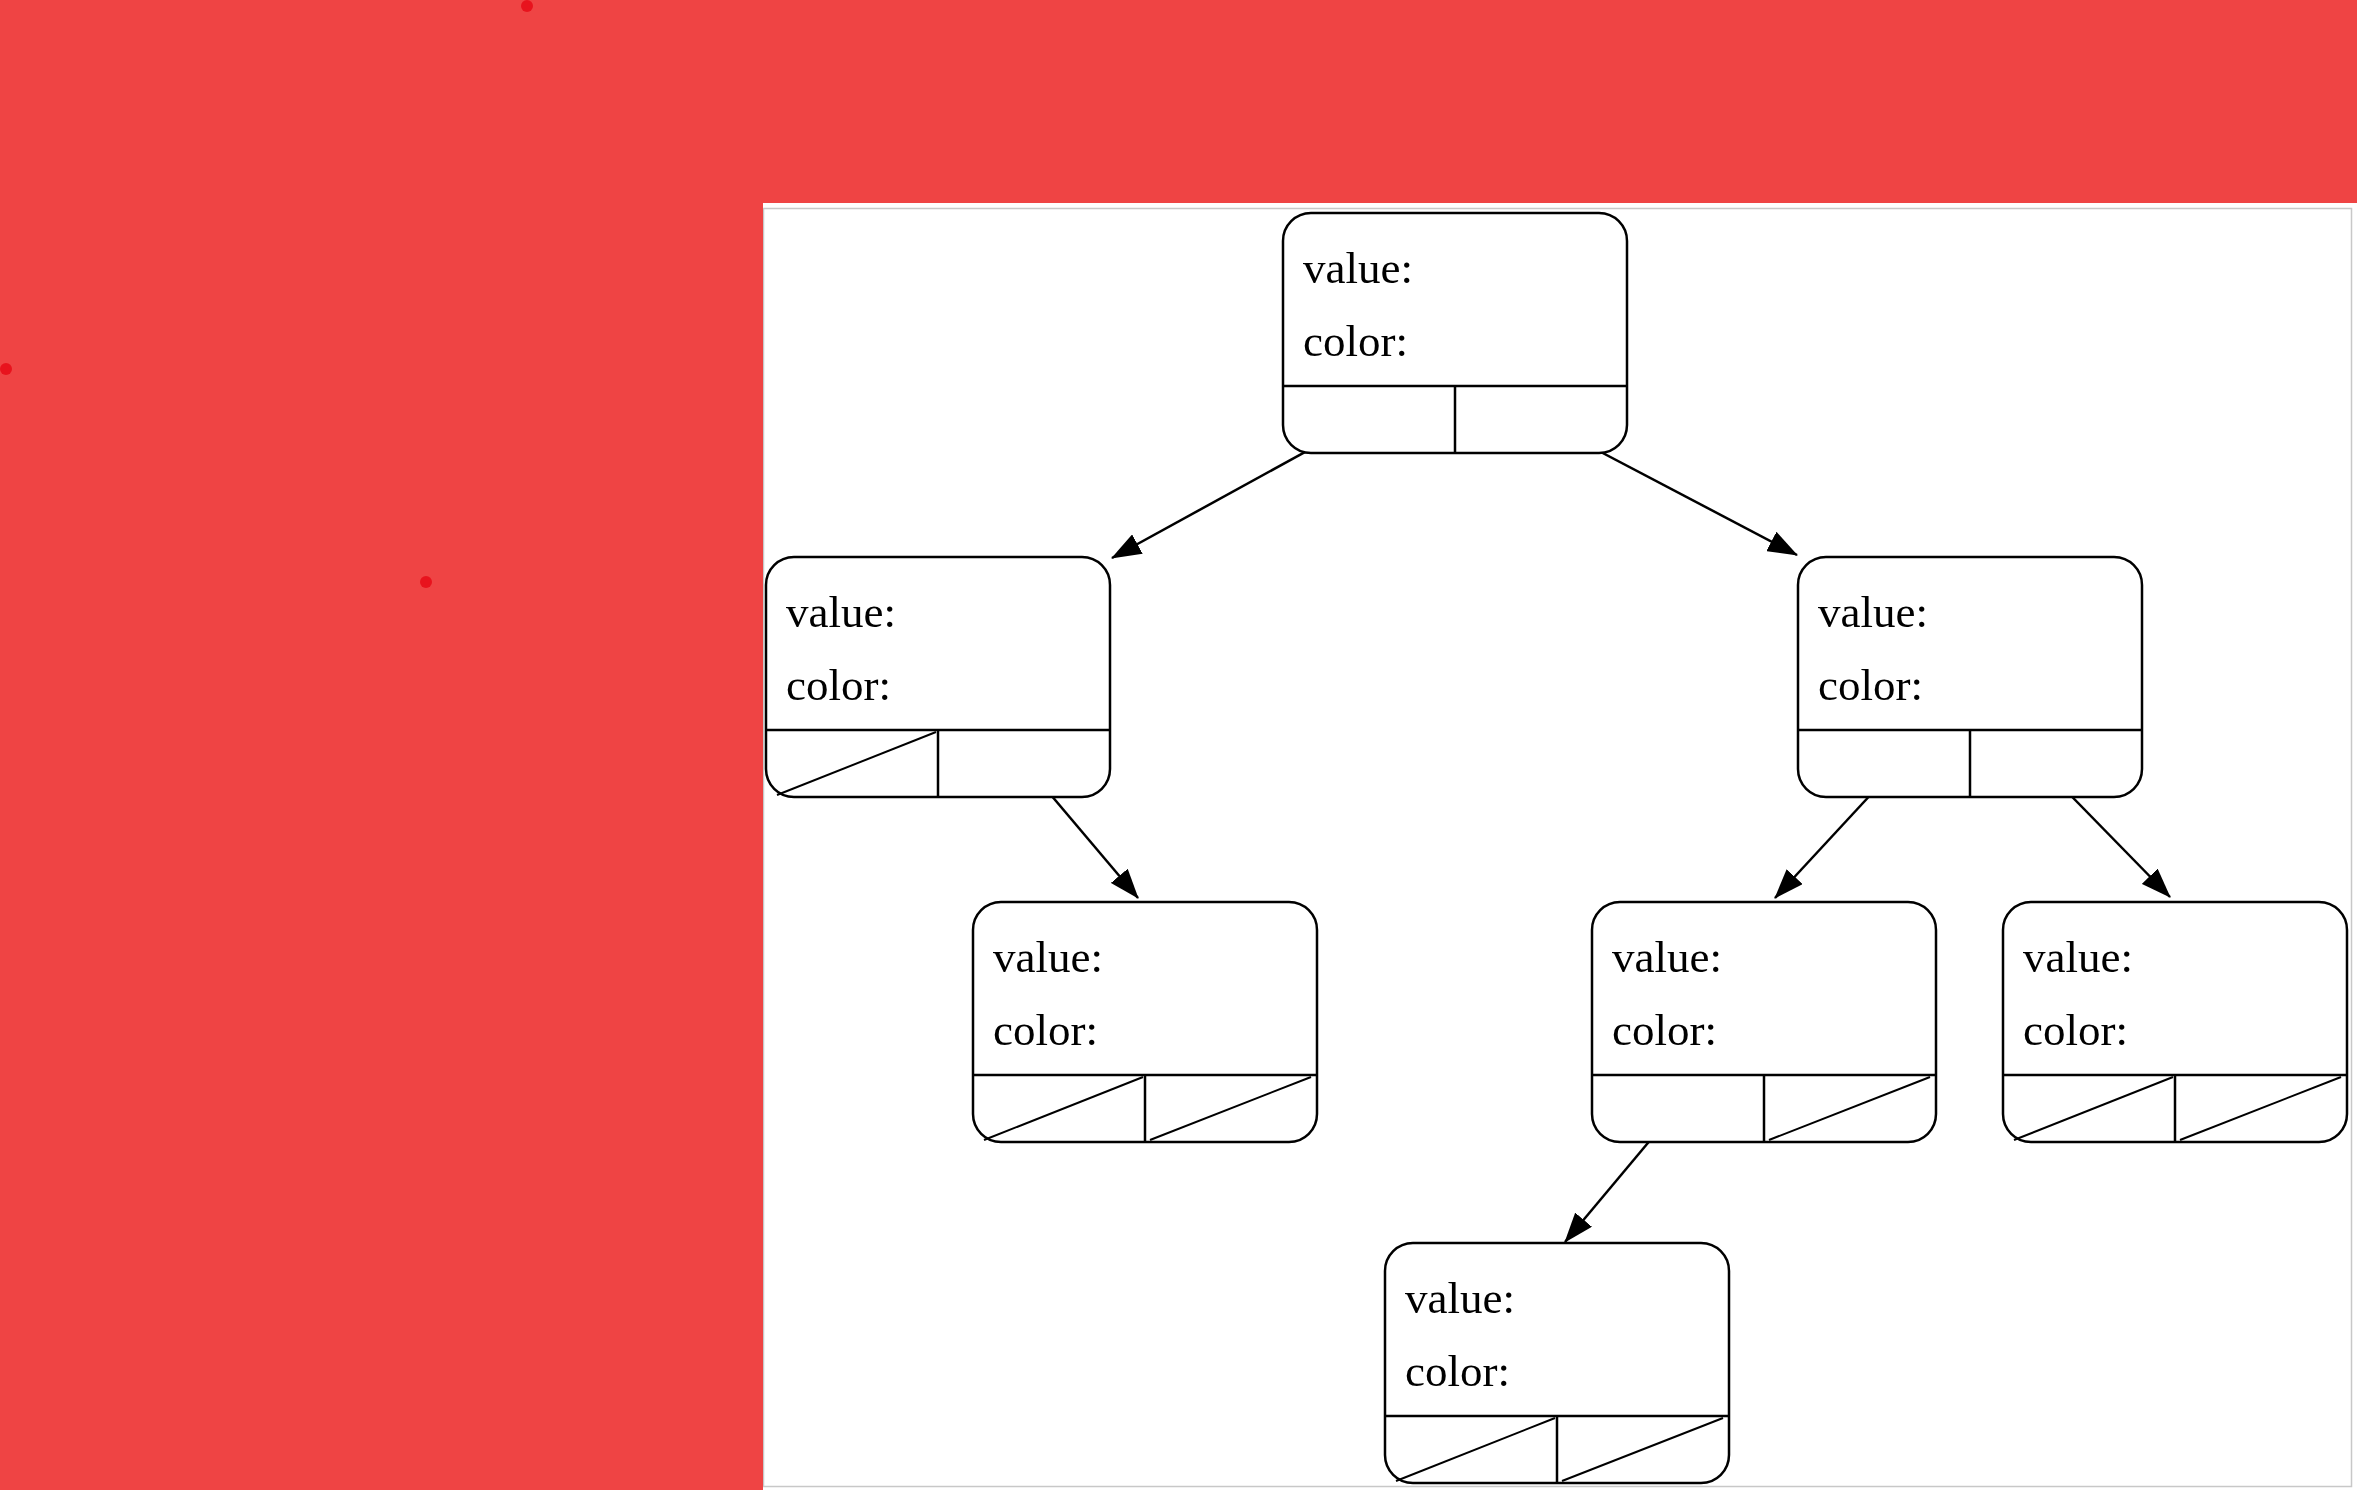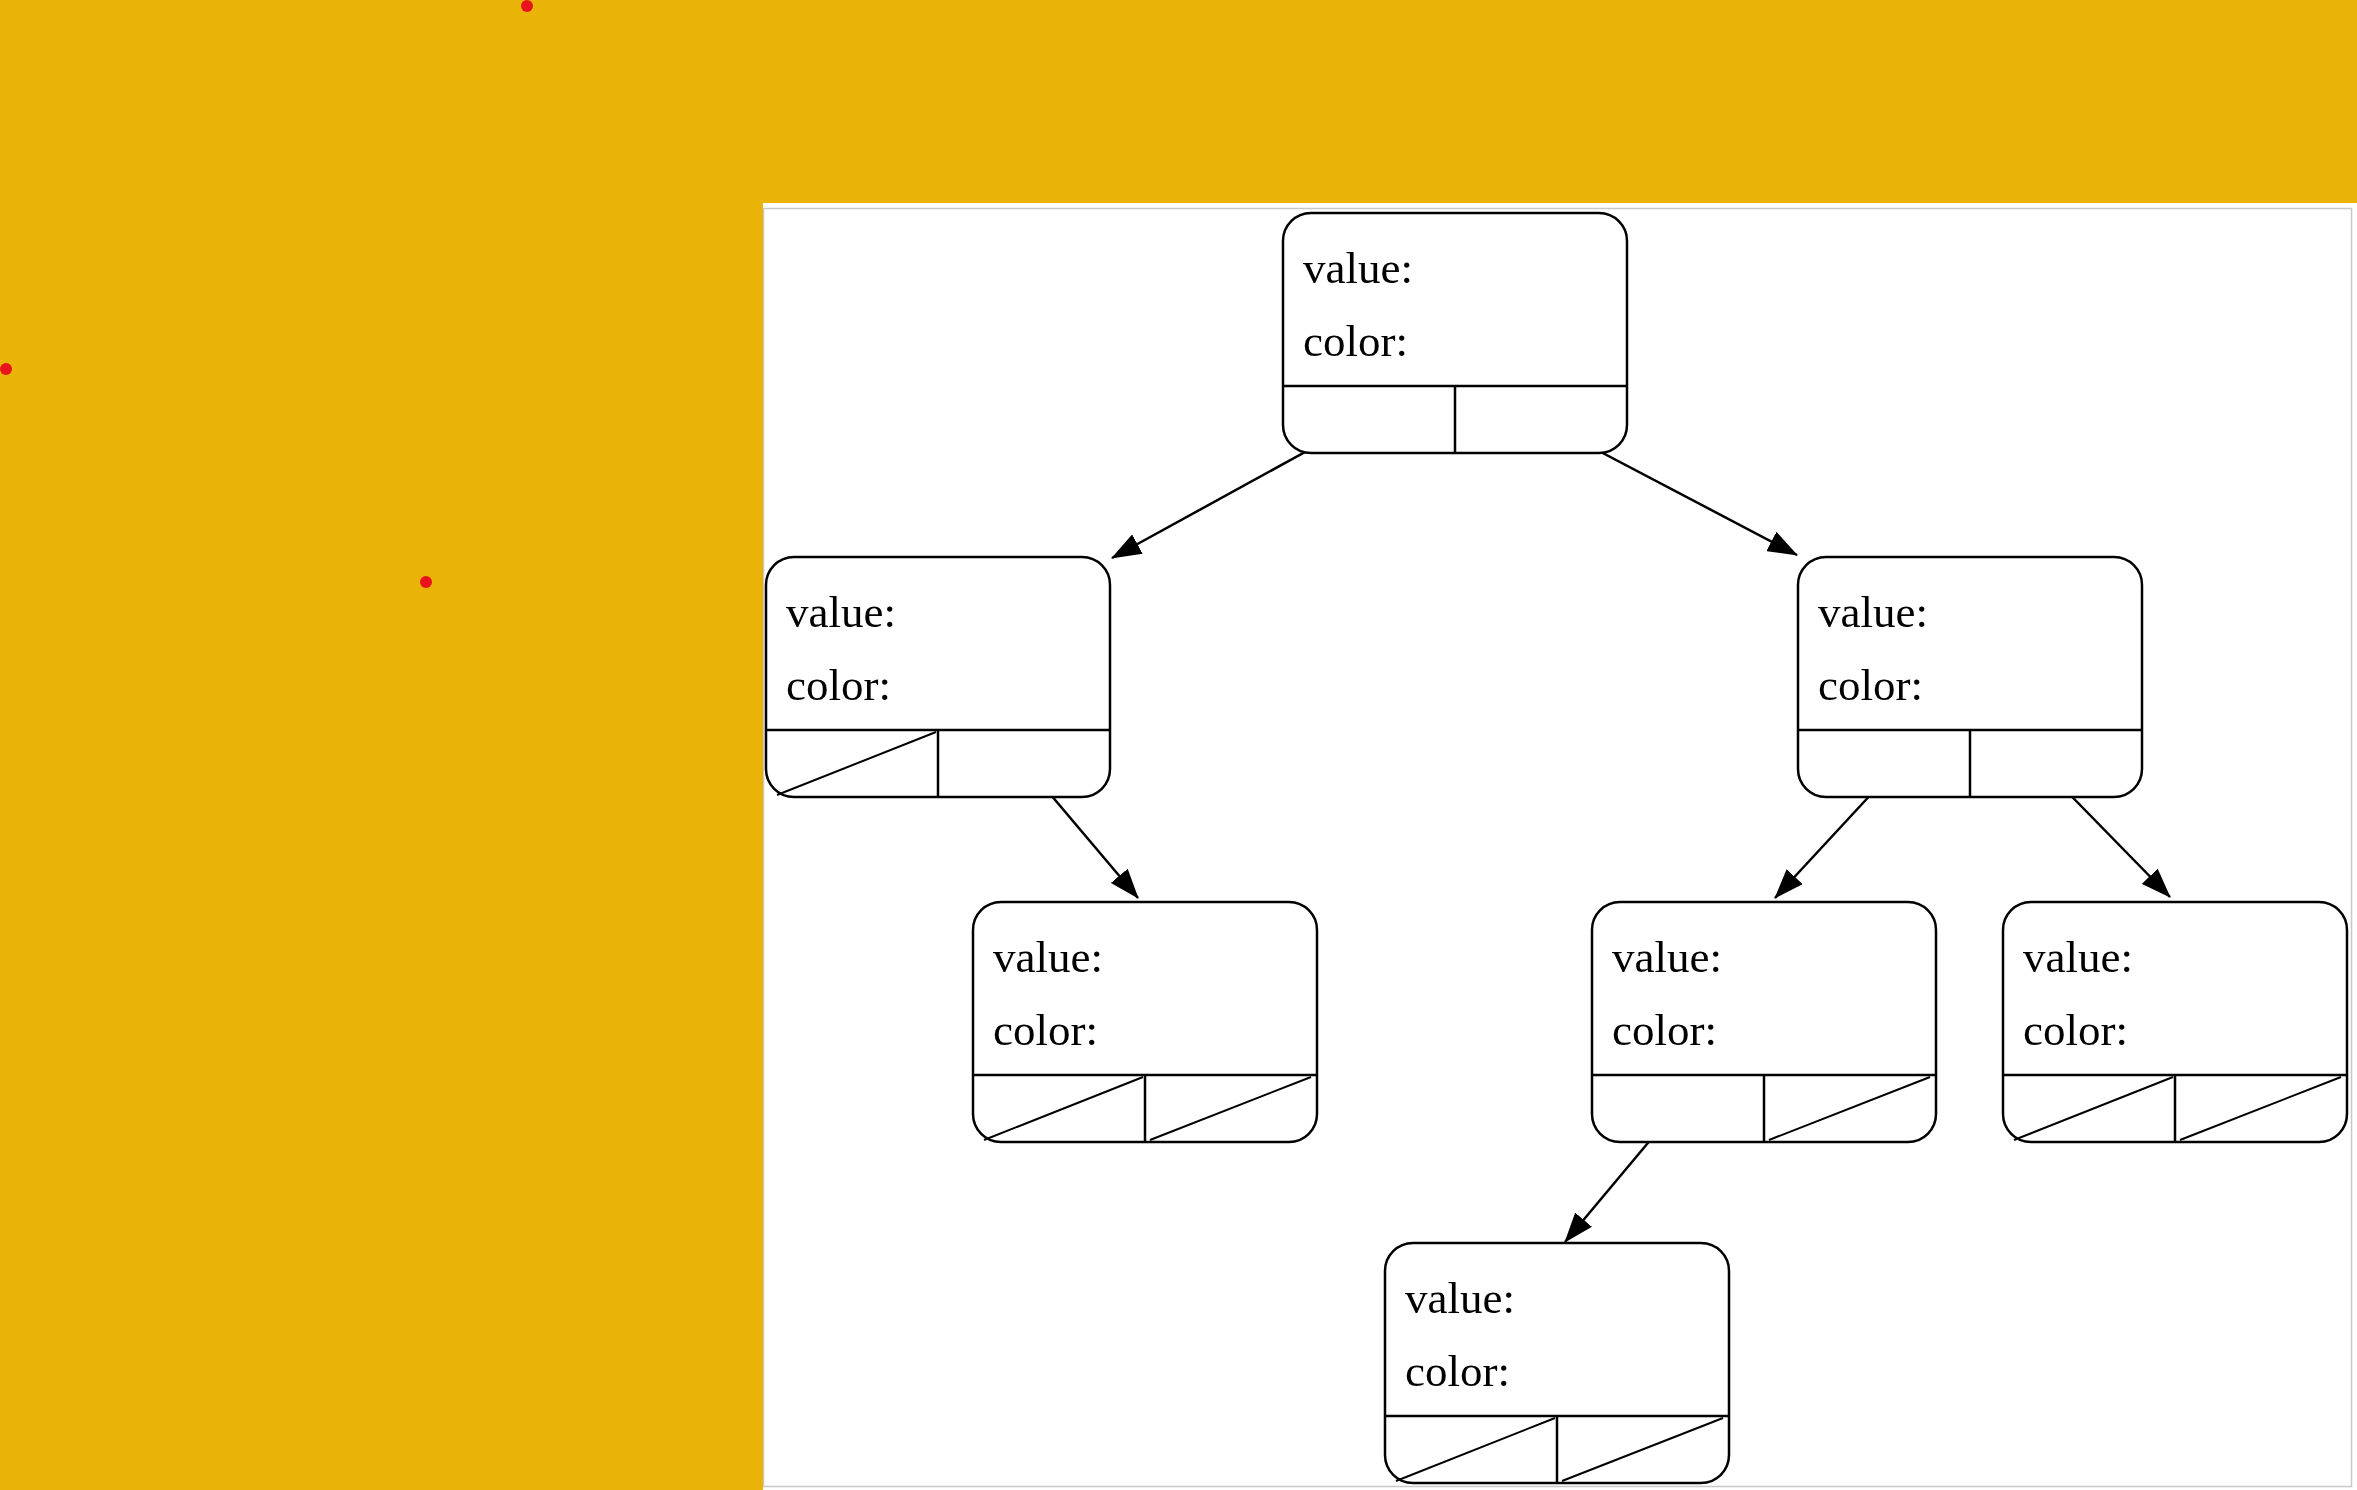--- a/index.html
+++ b/index.html
@@ -36,21 +36,21 @@
   .dot3 { left: 420px; top: 576px; }
   text.node-label {
     font-family: "Liberation Serif", "DejaVu Serif", serif;
     font-size: 45px;
     fill: #000000;
   }
 </style>
 </head>
 <body>
 
-<div class="stage" style="background: #eab308;">
+<div class="stage" style="background: #ef4444;">
 
   <div class="red-dot dot1" style="background: rgb(232, 19, 29);"></div>
   <div class="red-dot dot2" style="background: rgb(232, 19, 29);"></div>
   <div class="red-dot dot3" style="background: rgb(232, 19, 29);"></div>
 
   <div class="canvas-panel">
     <svg id="tree-svg" viewBox="0 0 1594 1287" xmlns="http://www.w3.org/2000/svg">
       <defs>
         <marker id="arrowhead" viewBox="0 0 30 22" refX="29" refY="11" markerWidth="30" markerHeight="22" orient="auto" markerUnits="userSpaceOnUse">
           <path d="M 30 11 L 0 0 L 0 22 Z" fill="#000000"></path>

